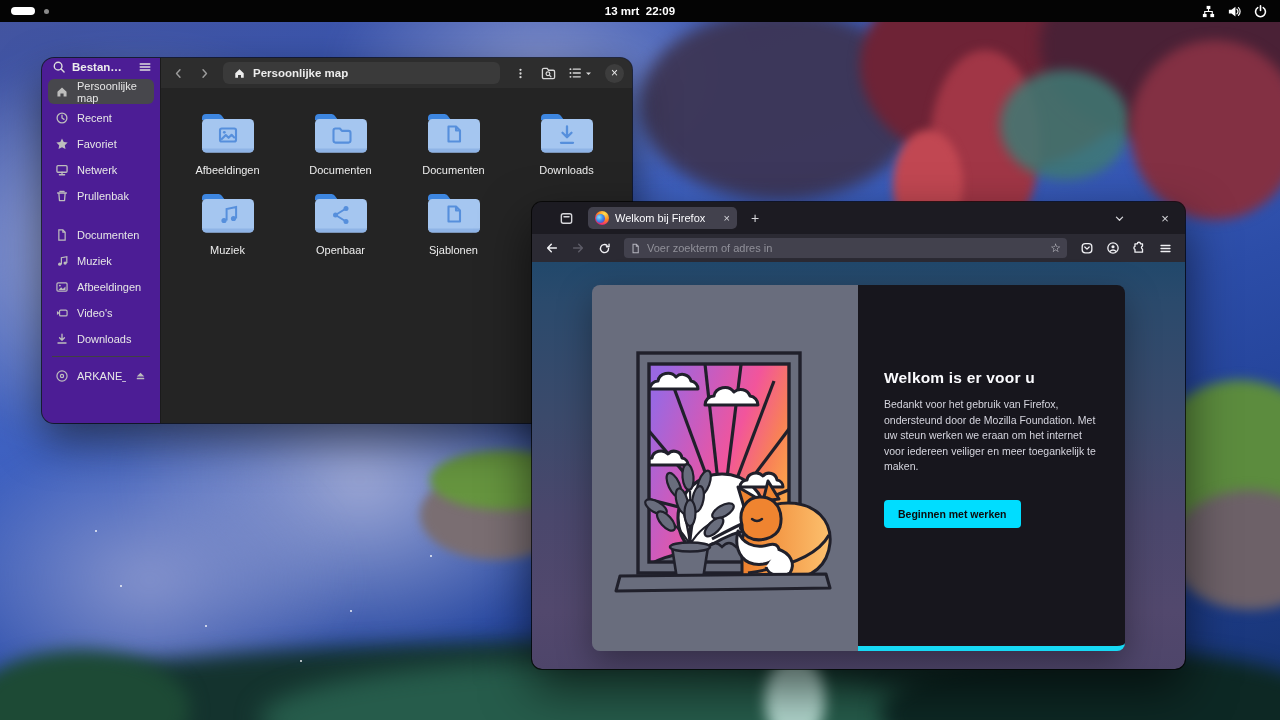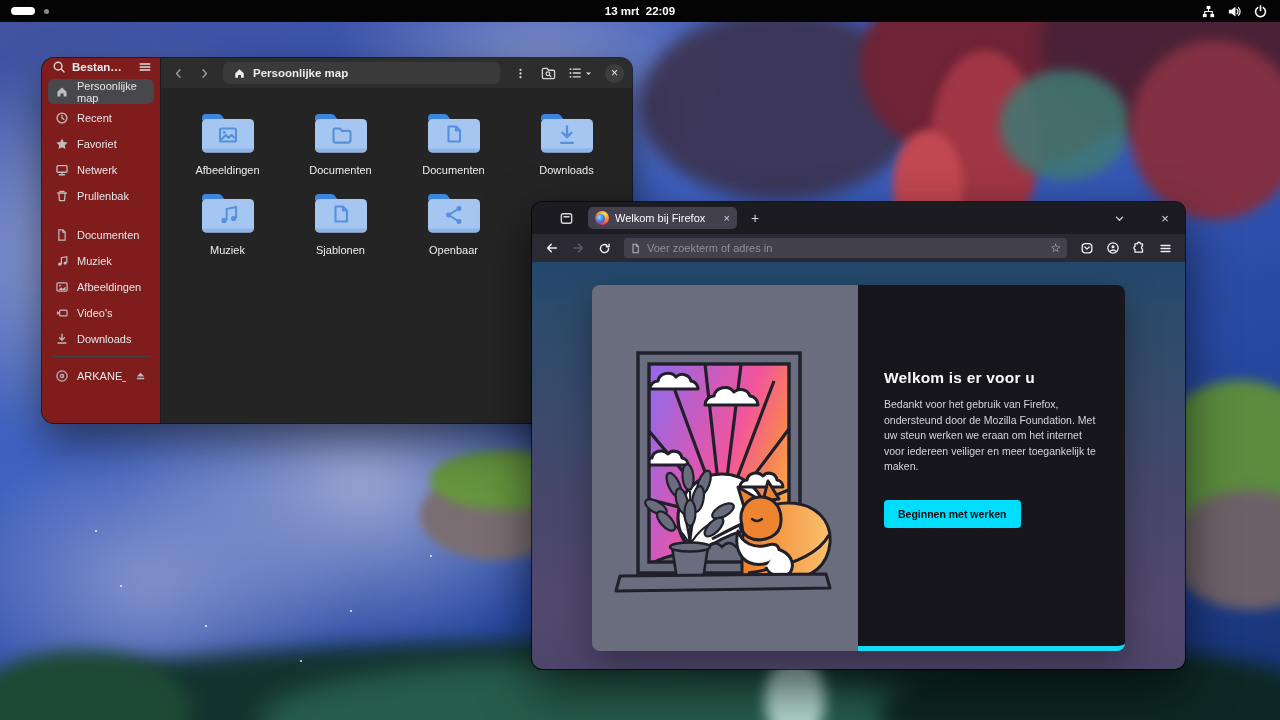--- a/index.html
+++ b/index.html
@@ -38,21 +38,21 @@
   .ws-dot{width:5px;height:5px;border-radius:50%;background:#8a8a8a;margin-left:9px;}
   .clock{position:absolute;left:0;right:0;text-align:center;font-size:11.5px;font-weight:bold;white-space:pre;}
   .tray{margin-left:auto;display:flex;align-items:center;gap:11px;padding-right:12px;z-index:1;}
   .tray svg{display:block;}
   
   .icon{display:inline-flex;align-items:center;justify-content:center;flex:none;}
   svg{display:block;}
   
   .files{position:absolute;left:42px;top:58px;width:590px;height:365px;border-radius:12px;z-index:10;
     background:#2d2d2d;box-shadow:0 18px 44px rgba(0,0,0,.55),0 0 0 1px rgba(0,0,0,.65);display:flex;overflow:hidden;}
-  .sidebar{width:119px;background:#7f1d1d;border-right:1px solid #1b1b1b;display:flex;flex-direction:column;}
+  .sidebar{width:119px;background:#4c1d95;border-right:1px solid #1b1b1b;display:flex;flex-direction:column;}
   .sb-head{height:30px;display:flex;align-items:center;padding:0 8px 0 10px;gap:6px;color:#dedede;}
   .sb-title{font-size:11.5px;font-weight:bold;color:#ececec;flex:1;white-space:nowrap;overflow:hidden;}
   .sb-list{padding:4px 6px 0;}
   .sb-row{height:25px;display:flex;align-items:center;gap:8px;padding:0 7px;border-radius:6px;color:#e6e6e6;font-size:11px;margin-bottom:1px;}
   .sb-row .icon{color:#bdbdbd;}
   .sb-row.selected{background:#47474c;}
   .sb-gap{height:13px;}
   .sb-bottom{margin-top:auto;padding:0 6px 34px;}
   .sb-divider{height:1px;background:#414141;margin:4px 4px 6px;}
   .mount-label{flex:1;white-space:nowrap;overflow:hidden;}
@@ -400,38 +400,38 @@
                 <circle cx="24" cy="30.5" r="2.6" fill="#568fdc"></circle>
                 <circle cx="33.5" cy="28.5" r="2.6" fill="#568fdc"></circle>
                 <path d="M26.6 30.5V19l9.5-2v11.5" fill="none" stroke="#568fdc" stroke-width="2"></path>
               </g>
             </svg>
           <span class="label">Muziek</span>
         </div>
         <div class="fitem">
           <svg width="56" height="46" viewBox="0 0 56 46">
               <use href="#folderbase"></use>
-              <g stroke="#568fdc" stroke-width="2.1" fill="none" stroke-linejoin="round">
-                <path d="M22.5 16.5h7.5l4 4v11H22.5z"></path>
-                <path d="M30 16.5v4h4"></path>
-              </g>
-            </svg>
-          <span class="label">Sjablonen</span>
-        </div>
-        <div class="fitem">
-          <svg width="56" height="46" viewBox="0 0 56 46">
-              <use href="#folderbase"></use>
               <g>
                 <path d="M22.5 25 33 18.5M22.5 25 33 31.5" stroke="#568fdc" stroke-width="2"></path>
                 <circle cx="22.5" cy="25" r="2.5" fill="#568fdc"></circle>
                 <circle cx="33" cy="18.5" r="2.5" fill="#568fdc"></circle>
                 <circle cx="33" cy="31.5" r="2.5" fill="#568fdc"></circle>
               </g>
             </svg>
           <span class="label">Openbaar</span>
+        </div>
+        <div class="fitem">
+          <svg width="56" height="46" viewBox="0 0 56 46">
+              <use href="#folderbase"></use>
+              <g stroke="#568fdc" stroke-width="2.1" fill="none" stroke-linejoin="round">
+                <path d="M22.5 16.5h7.5l4 4v11H22.5z"></path>
+                <path d="M30 16.5v4h4"></path>
+              </g>
+            </svg>
+          <span class="label">Sjablonen</span>
         </div>
       </div>
     </div>
   </section>
 
   <section class="fox">
     <div class="tabbar">
       <span class="tbtn ffview">
         <svg width="15" height="15" viewBox="0 0 16 16">
             <rect x="2.5" y="3" width="11" height="10" rx="2" fill="none" stroke="currentColor" stroke-width="1.5"></rect>

